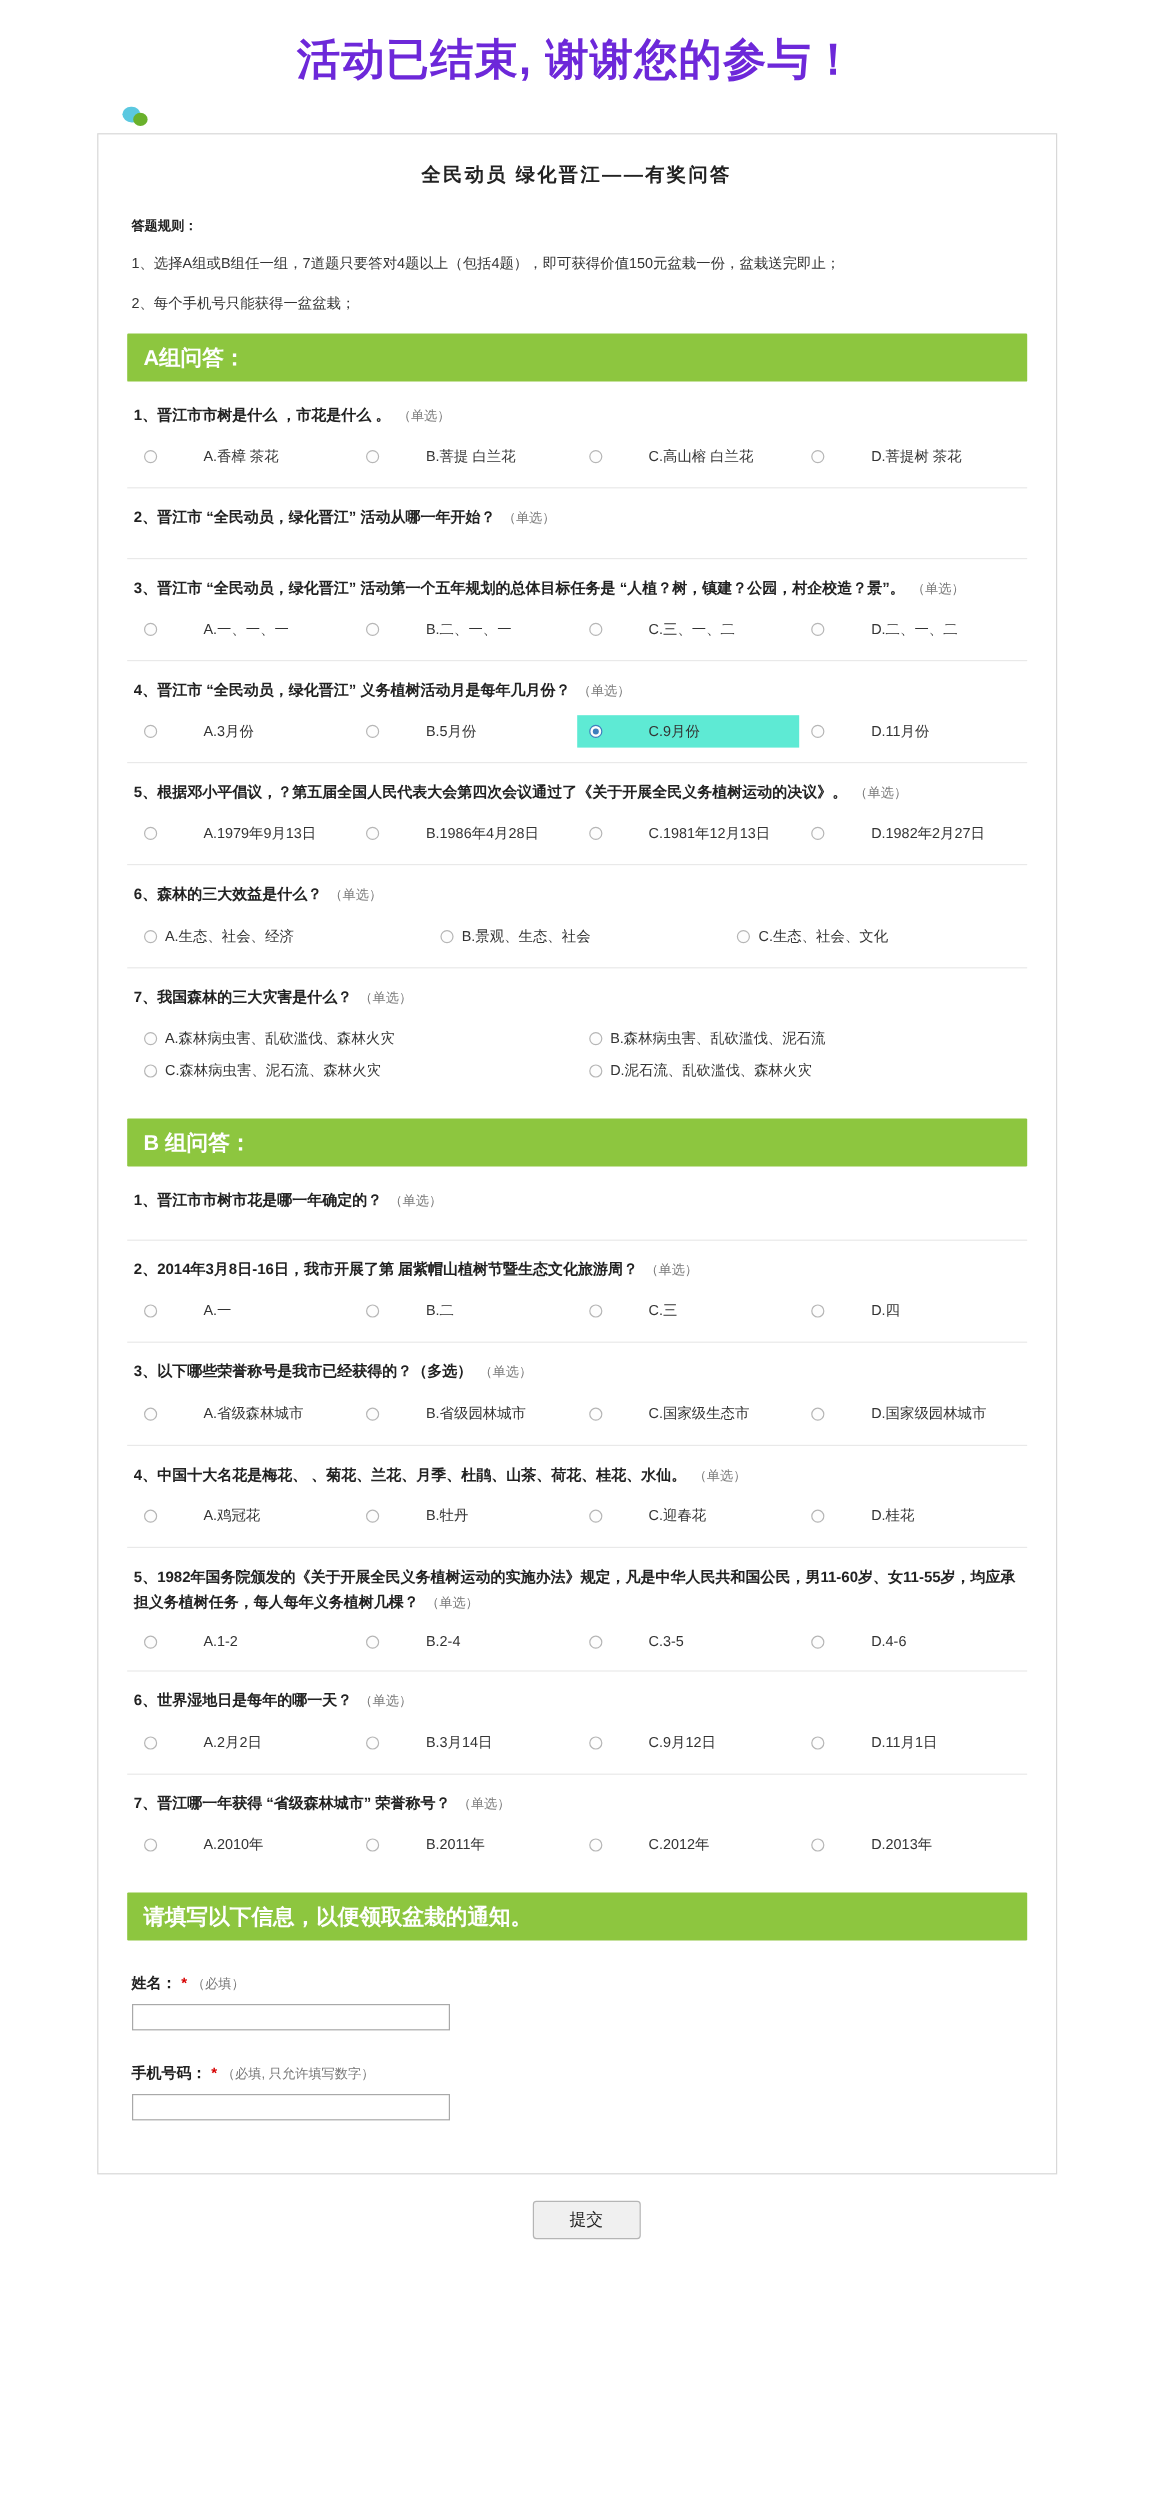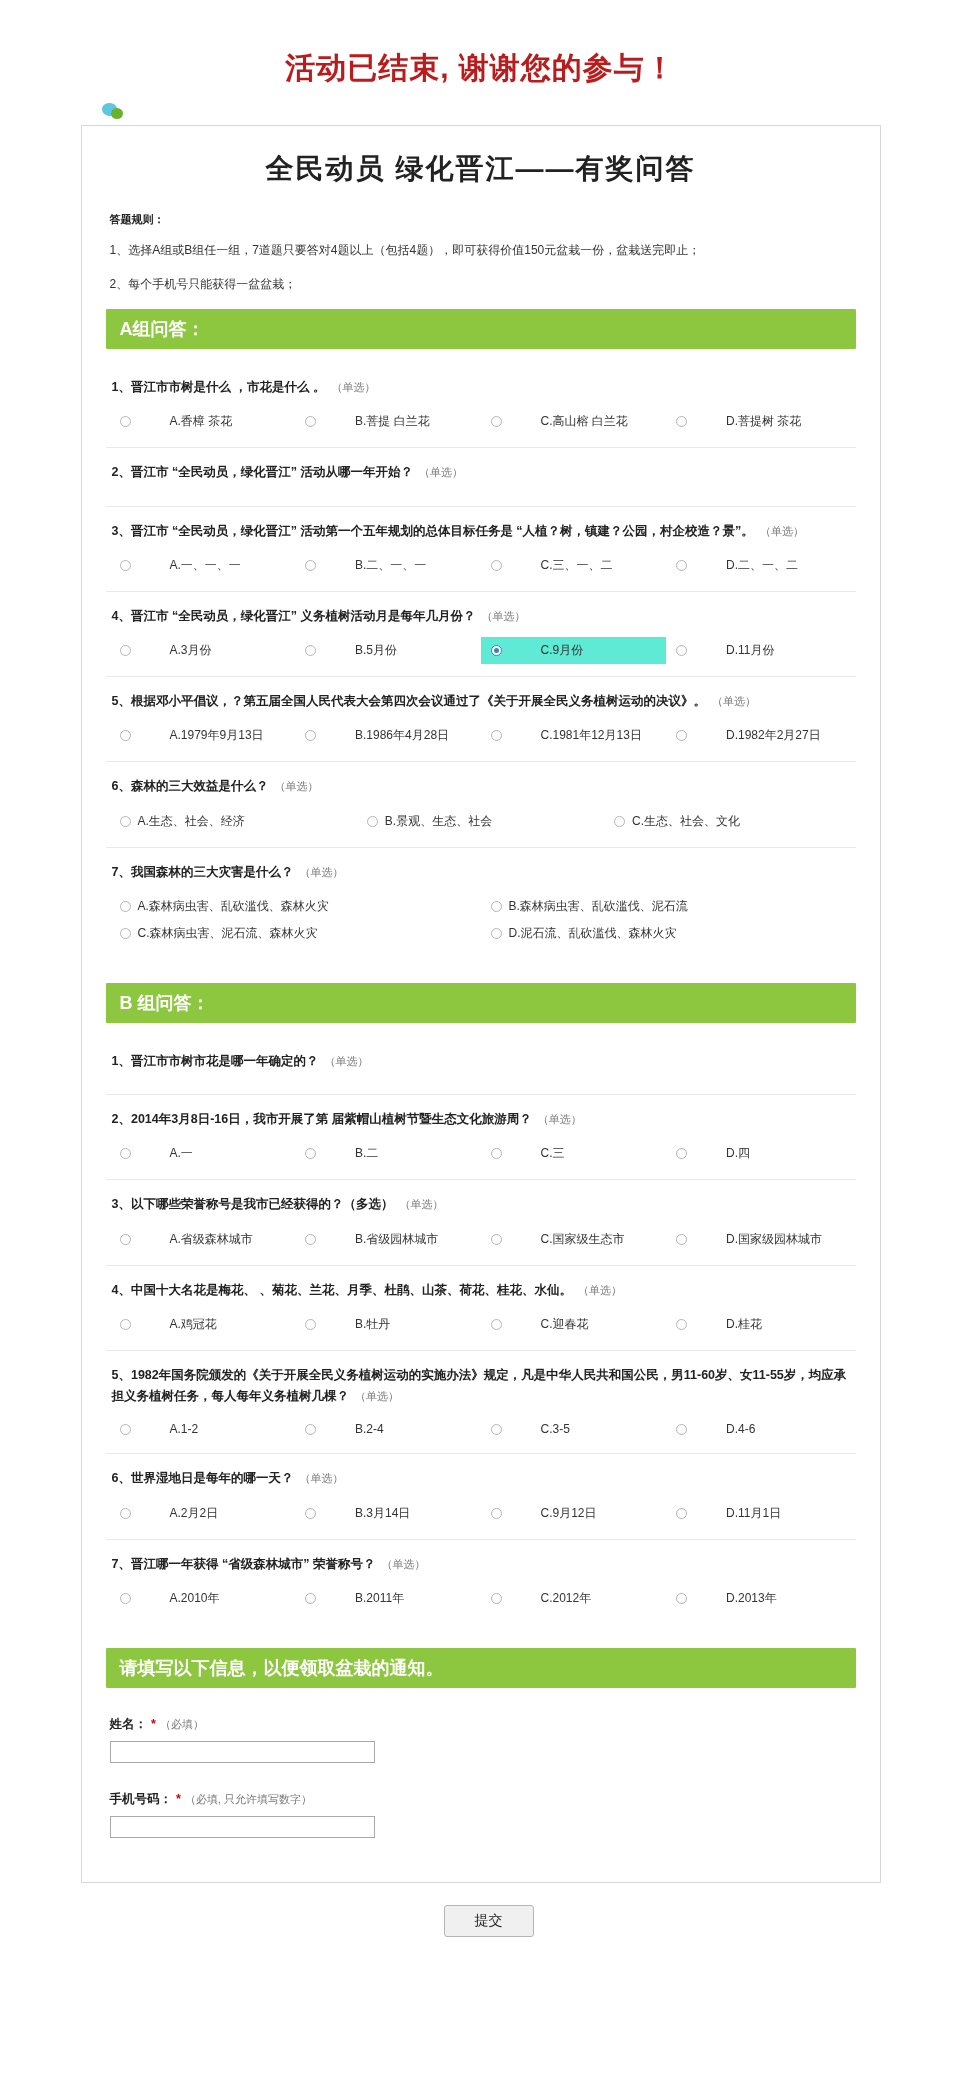--- a/index.html
+++ b/index.html
@@ -14,25 +14,25 @@
     -webkit-font-smoothing: antialiased;
   }
   .page {
     width: 961px;
     position: relative;
     padding-bottom: 40px;
     box-sizing: border-box;
   }
   .banner {
     text-align: center;
-    color: #b91c1c;
-    font-size: 30px;
+    color: #6d28d9;
+    font-size: 36px;
     font-weight: bold;
     letter-spacing: 1px;
-    padding-top: 48px;
+    padding-top: 26px;
     padding-bottom: 14px;
   }
   .leaf-wrap {
     padding-left: 100px;
     height: 22px;
   }
   .leaf {
     position: relative;
     width: 26px;
     height: 18px;
@@ -54,21 +54,21 @@
   .card {
     width: 800px;
     margin: 0 auto;
     background: #ffffff;
     border: 1px solid #d8d8d8;
     box-sizing: border-box;
     padding: 0 0 22px 0;
   }
   .title {
     text-align: center;
-    font-size: 28px;
+    font-size: 16px;
     font-weight: bold;
     color: #222;
     letter-spacing: 2px;
     padding: 24px 0 18px 0;
   }
   .rules {
     padding: 0 28px;
   }
   .rules h4 {
     font-size: 11px;
@@ -86,21 +86,21 @@
     background: #8dc63f;
     color: #ffffff;
     font-size: 18px;
     font-weight: bold;
     padding: 8px 14px;
     margin: 10px 24px 0 24px;
     box-sizing: border-box;
     border-radius: 1px;
   }
   .qlist {
-    padding: 14px 24px;
+    padding: 4px 24px;
   }
   .q {
     border-bottom: 1px solid #e9e9e9;
     padding: 14px 4px 12px 4px;
   }
   .q:last-child { border-bottom: none; }
   .qtext {
     font-size: 12.5px;
     font-weight: bold;
     color: #222;

